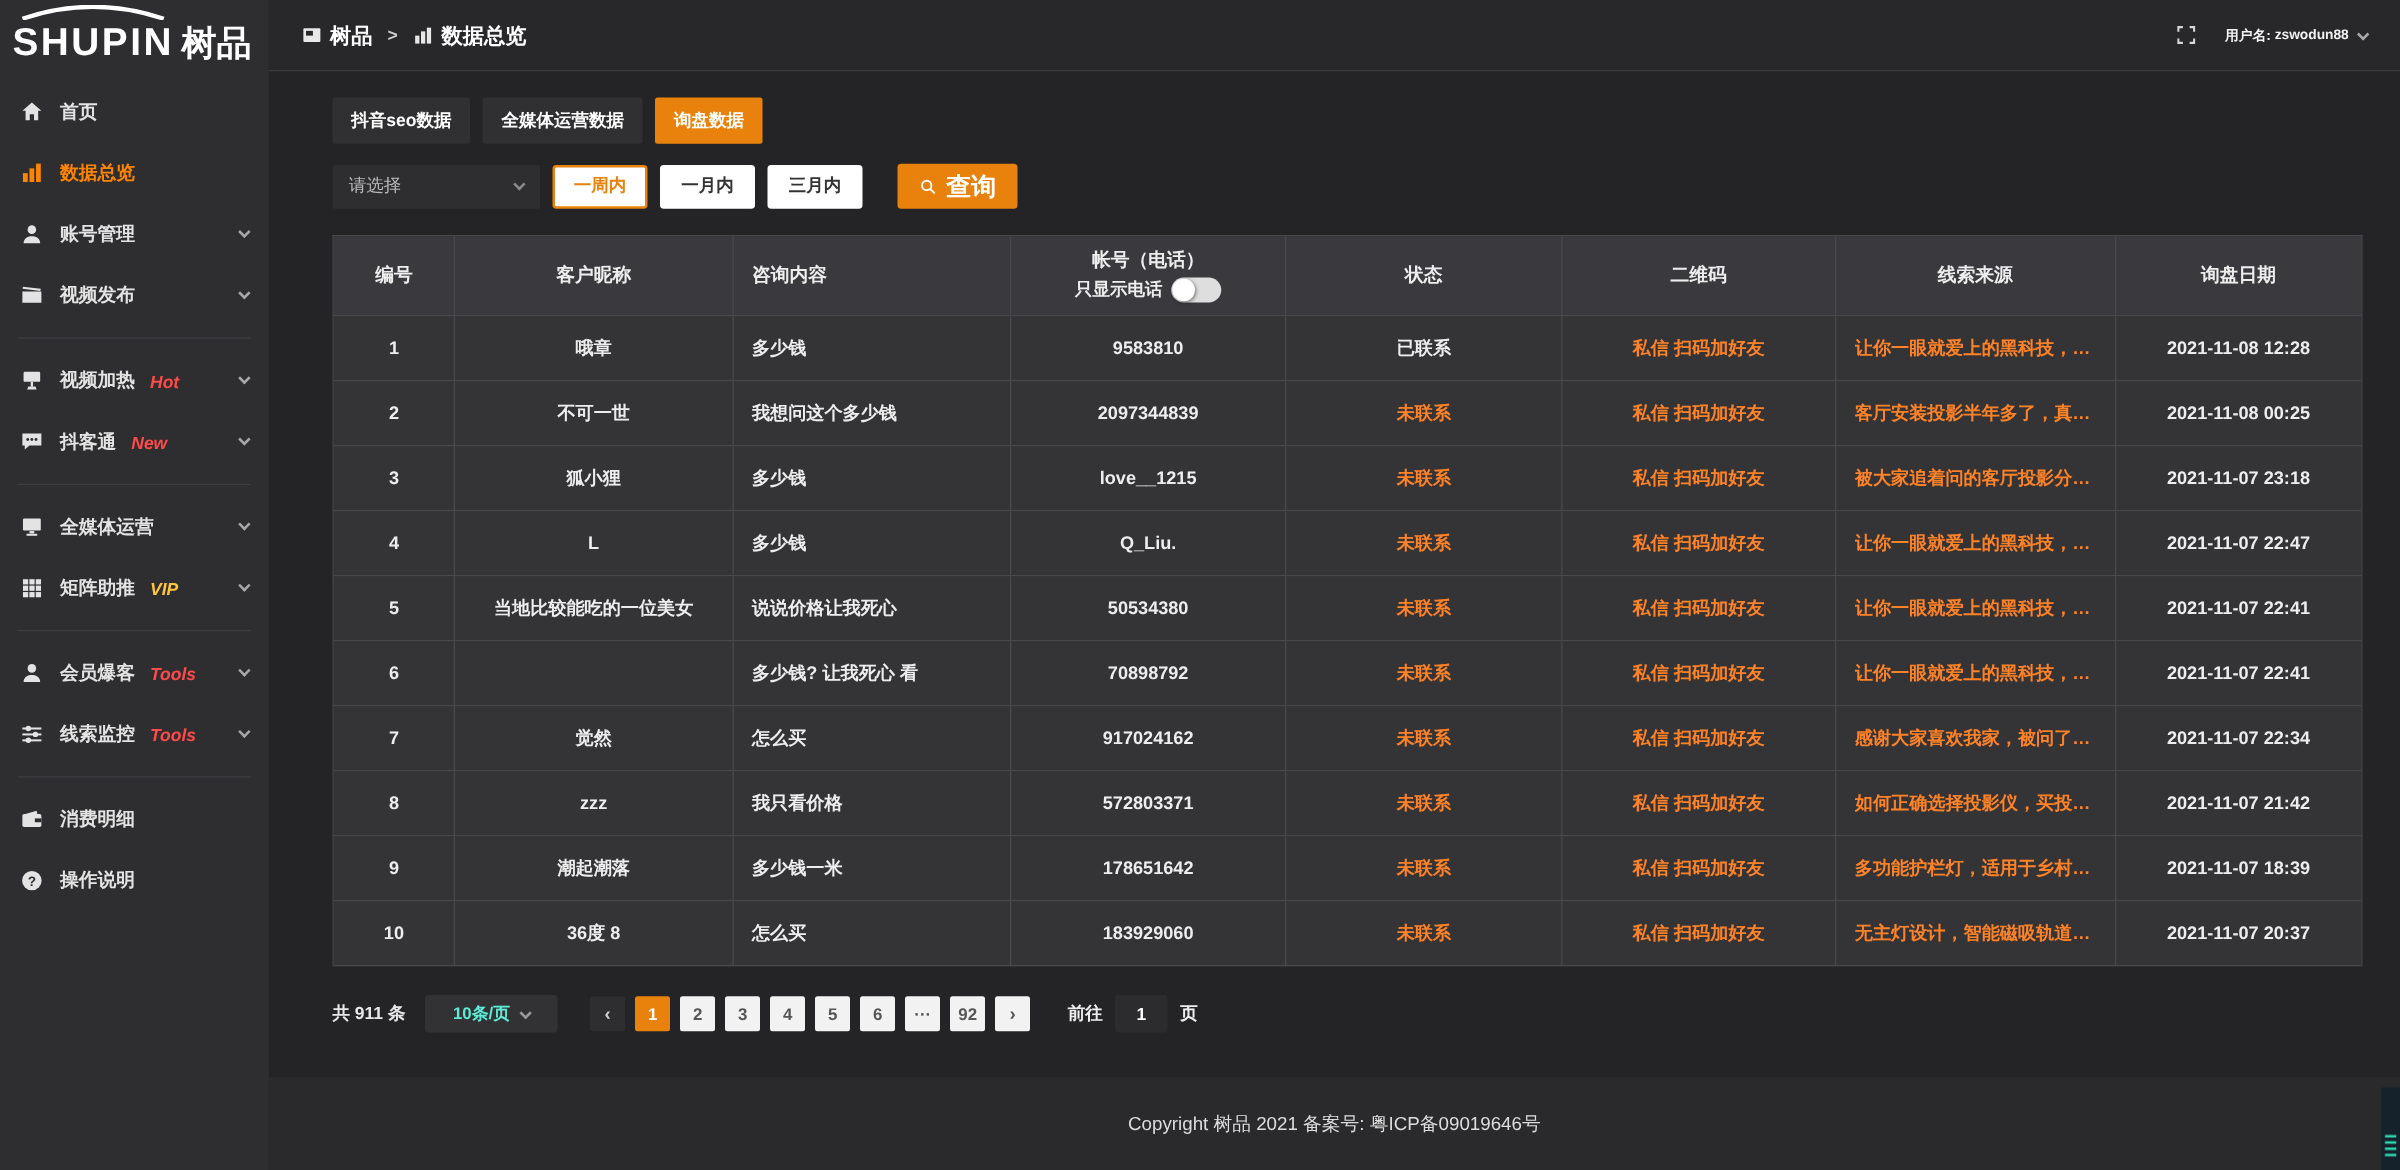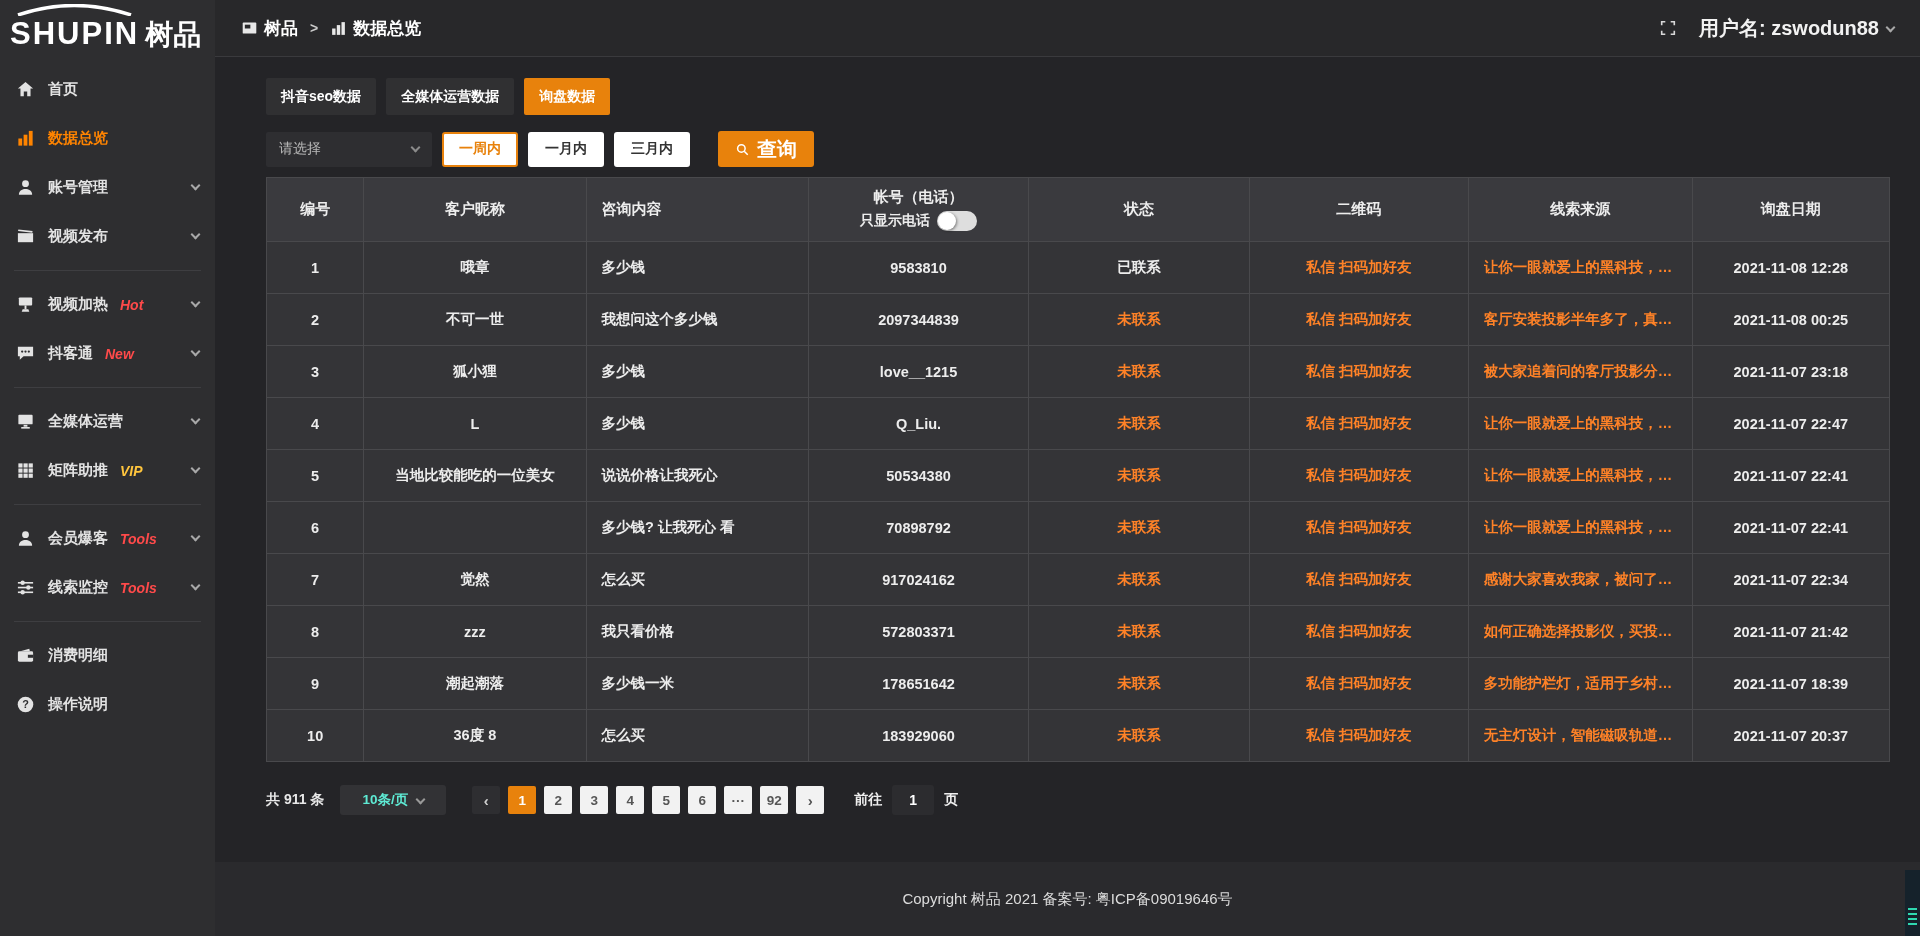--- a/index.html
+++ b/index.html
@@ -36,41 +36,41 @@
   .mdivider{height:1px;background:#3e3e41;margin:9px 14px;}
   
   .rightcol{flex:1;display:flex;flex-direction:column;height:936px;}
   .topbar{height:57px;background:#28282a;border-bottom:1px solid #3a3a3d;
     display:flex;align-items:center;padding:0 26px;flex-shrink:0;}
   .crumb{display:flex;align-items:center;font-size:17px;font-weight:bold;color:#fff;}
   .crumb .cicon{margin-right:6px;display:inline-flex;}
   .crumb-sep{margin:0 12px;color:#ccc;font-size:14px;font-weight:bold;}
   .topbar-right{margin-left:auto;display:flex;align-items:center;gap:22px;}
   .fullscreen{display:inline-flex;cursor:pointer;}
-  .userbox{display:flex;align-items:center;font-size:20px;font-weight:bold;color:#f2f2f2;cursor:pointer;}
+  .userbox{display:flex;align-items:center;font-size:11px;font-weight:bold;color:#f2f2f2;cursor:pointer;}
   .userbox .chev{margin-left:8px;margin-top:-2px;}
   
   .content{flex:1;padding:21px 30px 0 51px;}
   .tabs{display:flex;gap:10px;}
   .tab{padding:0 15px;height:37px;display:flex;align-items:center;background:#303032;
     color:#fff;font-size:14px;font-weight:bold;border-radius:2px;cursor:pointer;}
   .tab.active{background:var(--accent);}
   .filters{display:flex;align-items:center;margin-top:16px;}
   .select{width:166px;height:35px;background:#2e2e31;color:#b9b9b9;font-size:14px;
     display:flex;align-items:center;padding:0 13px;border-radius:2px;cursor:pointer;}
   .select .chev{border-color:#8b8b8b;}
   .period{height:35px;padding:0 15px;display:flex;align-items:center;background:#fff;
     color:#333;font-size:14px;font-weight:bold;border:2px solid #fff;border-radius:3px;
     margin-left:10px;cursor:pointer;}
   .period:first-of-type{margin-left:24px;}
   .period.active{color:var(--accent);border-color:var(--accent);}
   .search-btn{height:36px;padding:0 17px;margin-left:28px;background:var(--accent);color:#fff;
     font-size:20px;font-weight:bold;display:flex;align-items:center;gap:7px;border-radius:3px;cursor:pointer;}
   
-  .tbl{margin-top:10px;border:1px solid #49494c;border-bottom:none;}
+  .tbl{margin-top:21px;border:1px solid #49494c;border-bottom:none;}
   .tr{display:flex;background:#343437;}
   .tr.head{background:#3a3a3e;min-height:64px;}
   .td{border-right:1px solid #49494c;border-bottom:1px solid #49494c;display:flex;
     align-items:center;justify-content:center;padding:0 15px;height:52px;
     font-size:14.5px;font-weight:bold;color:#ededed;overflow:hidden;}
   .td:last-child{border-right:none;}
   .tr.head .td{height:64px;font-size:15px;flex-direction:column;justify-content:center;}
   .c0{width:6.0%;}  .c1{width:13.7%;} .c2{width:13.7%;justify-content:flex-start;}
   .c3{width:13.6%;} .c4{width:13.6%;} .c5{width:13.5%;}
   .c6{width:13.8%;justify-content:flex-start;} .c7{width:12.1%;}

